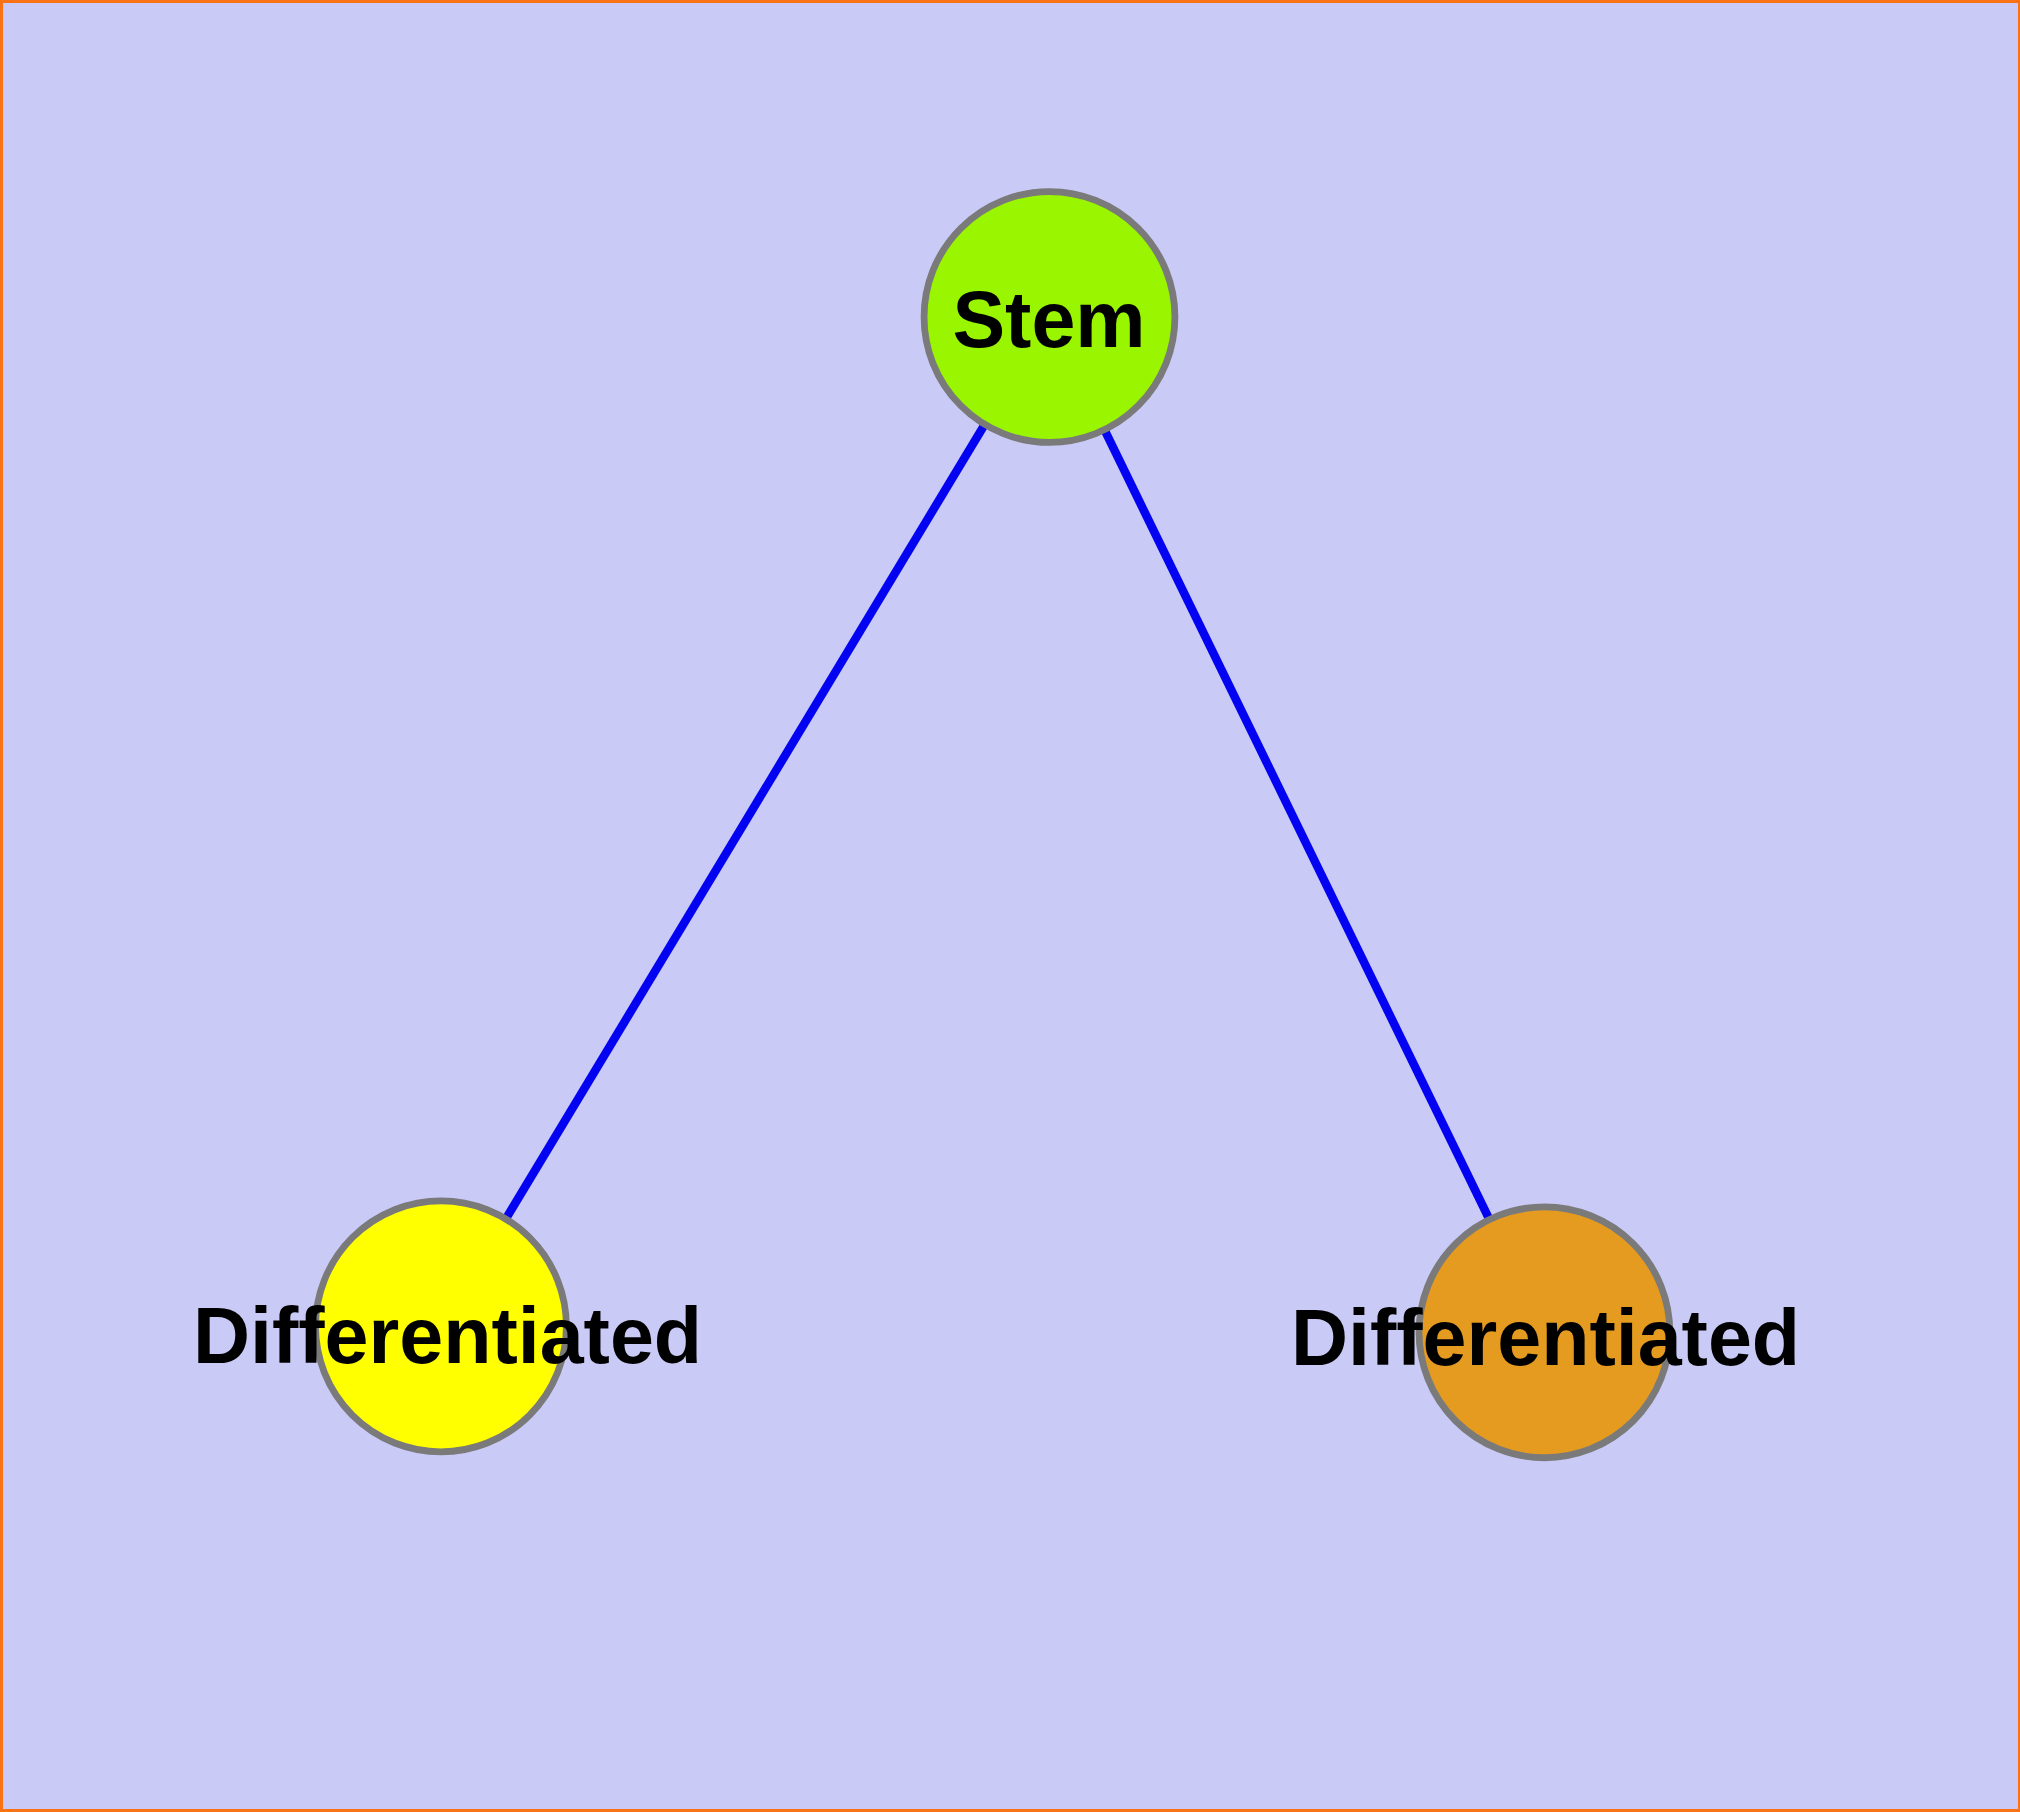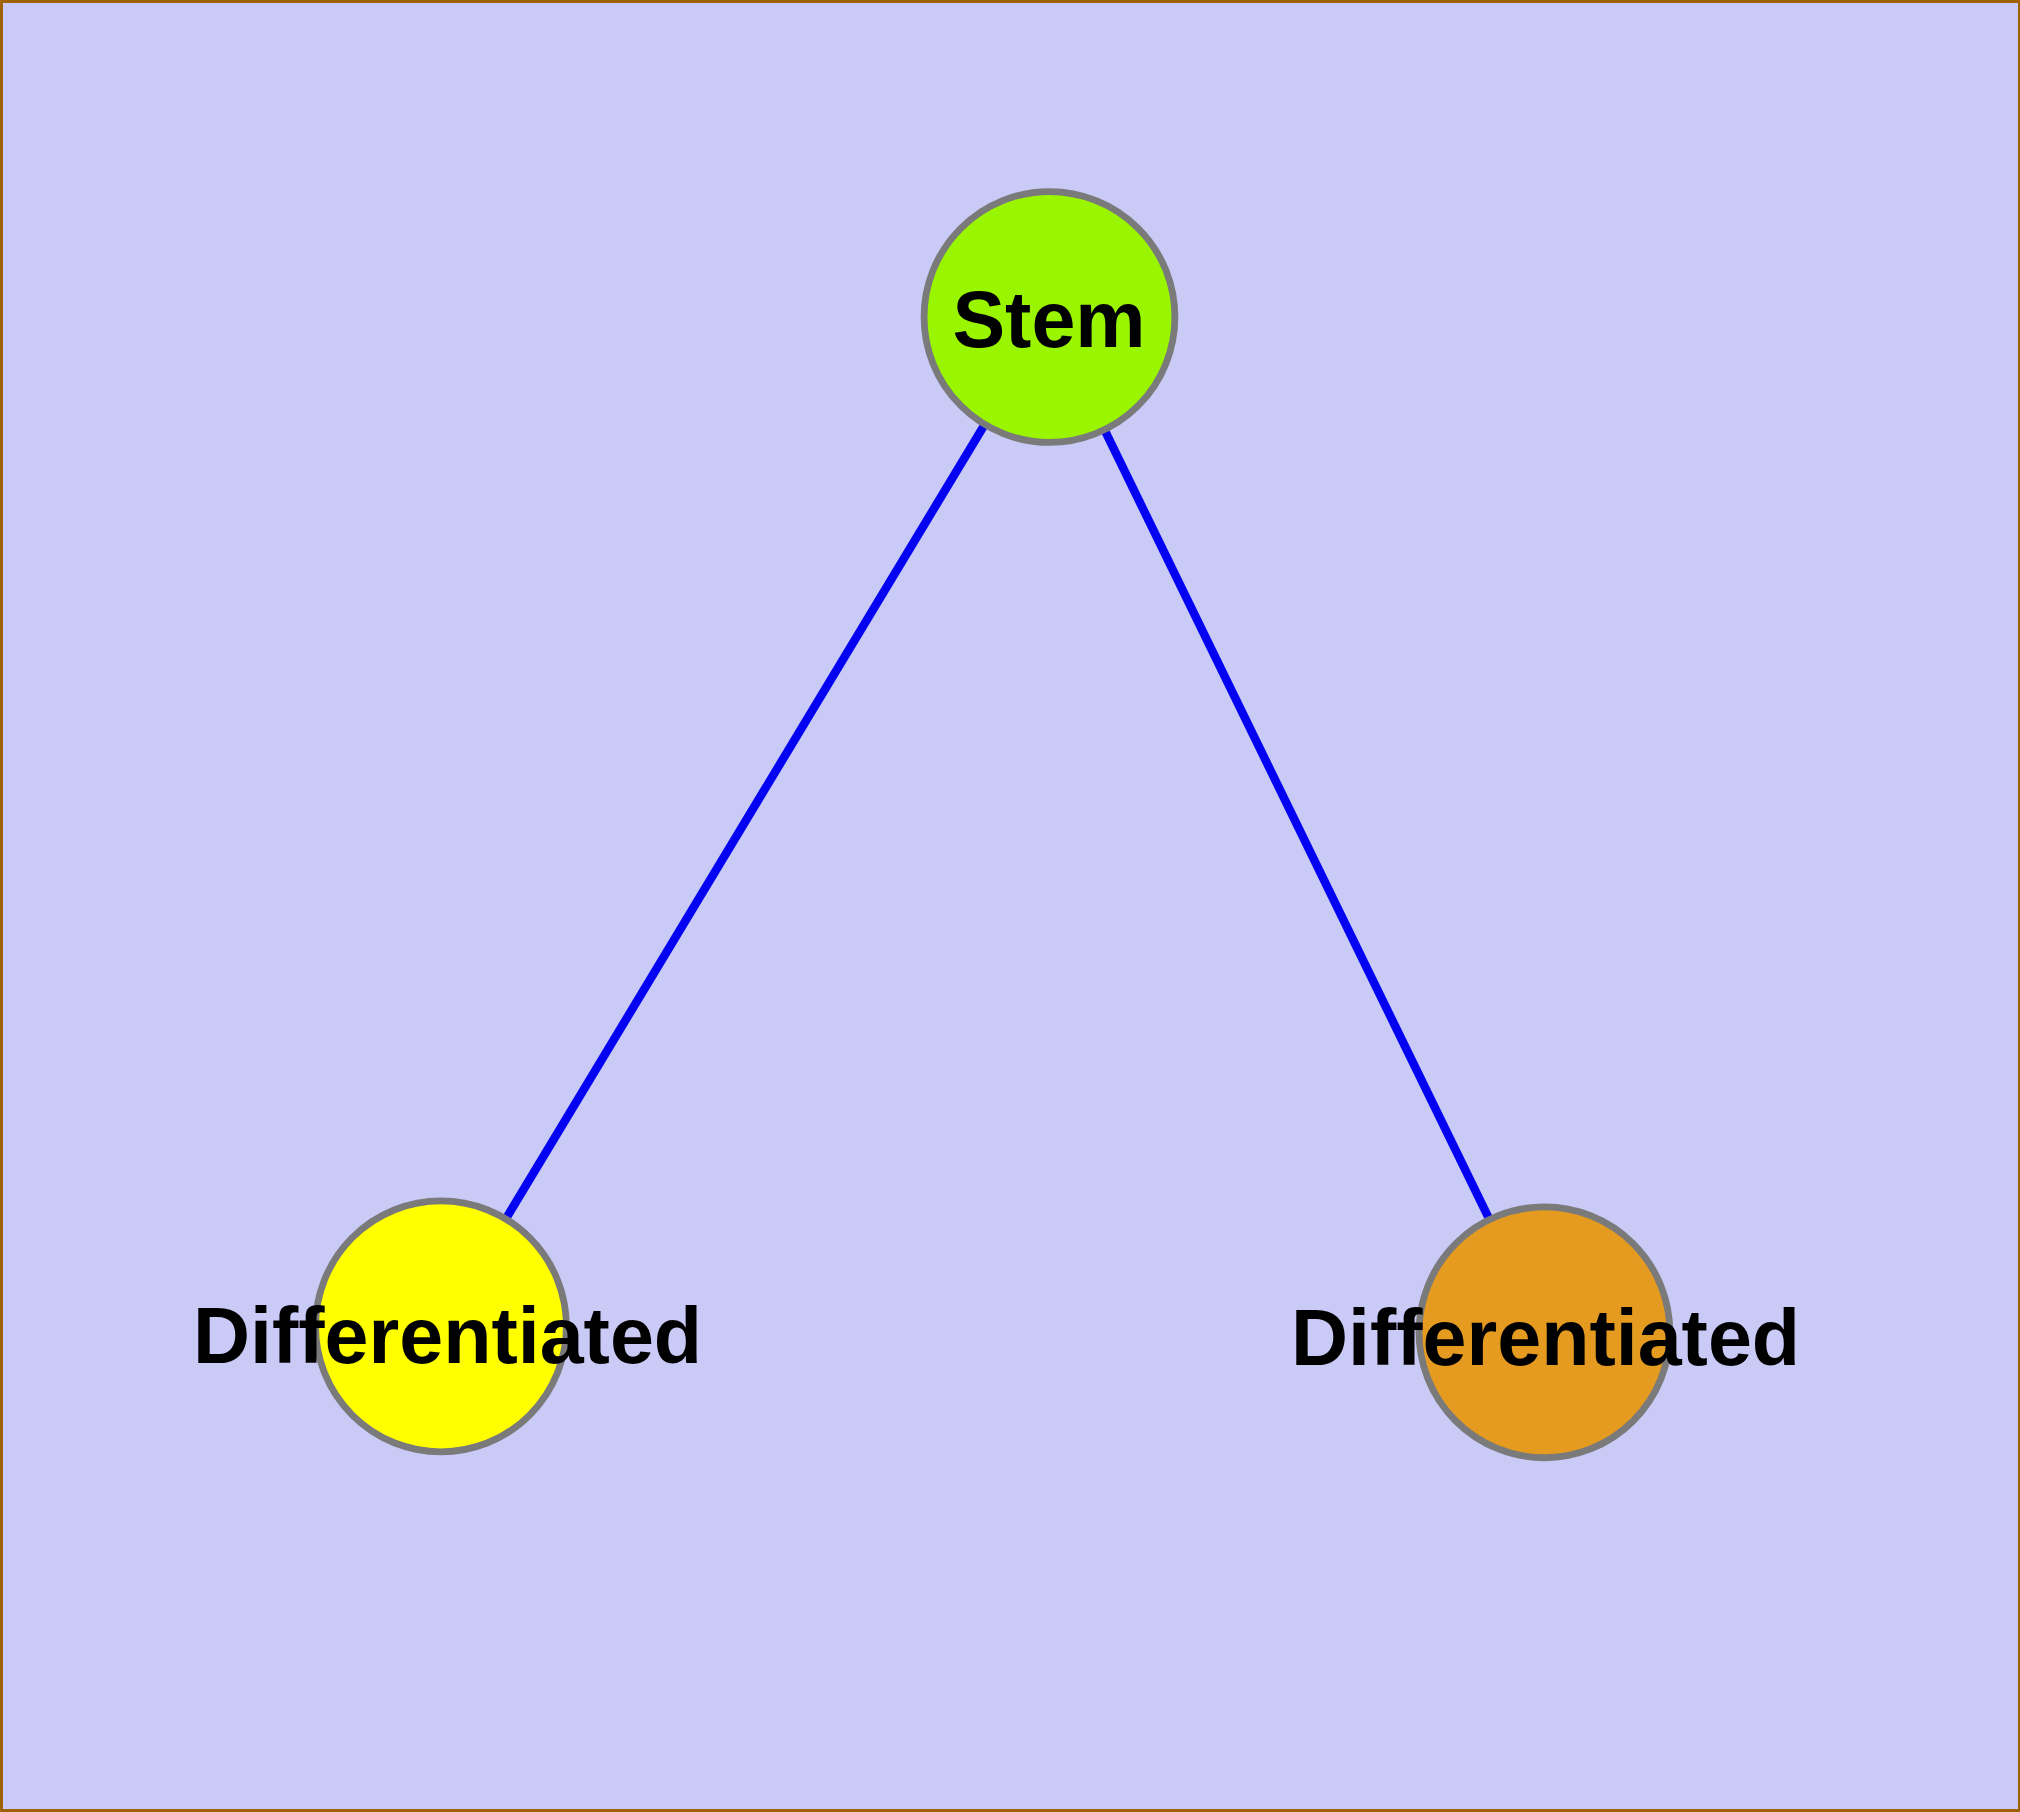--- a/index.html
+++ b/index.html
@@ -5,21 +5,21 @@
   html, body {
     margin: 0;
     padding: 0;
     background: #ffffff;
     font-family: "Liberation Sans", sans-serif;
   }
   #canvas {
     position: relative;
     width: 2021px;
     height: 1812px;
-    background: #a16207;
+    background: #f97316;
     overflow: hidden;
   }
   
   #panel {
     position: absolute;
     top: 3.4px;
     left: 2.5px;
     right: 3.4px;
     bottom: 3.4px;
     background: #CACAF7;

